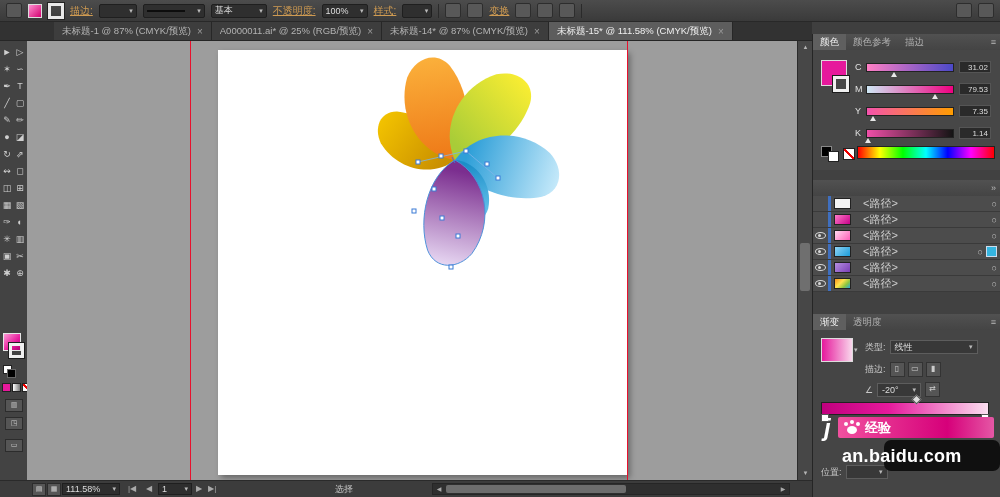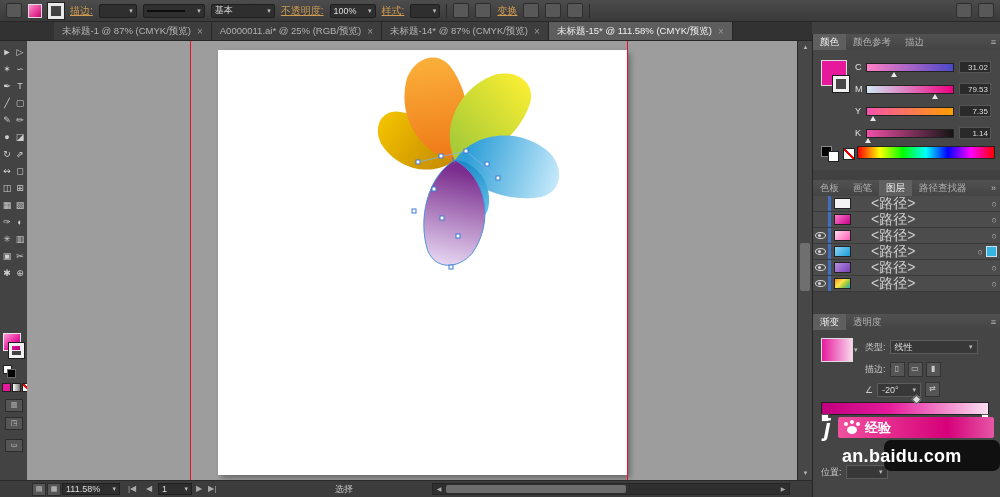--- a/index.html
+++ b/index.html
@@ -110,21 +110,21 @@
   .eye-icon{display:inline-block;width:9px;height:5px;border:1px solid #d8d8d8;border-radius:50%;position:relative;}
   .eye-icon::after{content:"";position:absolute;left:2px;top:0.5px;width:3px;height:3px;border-radius:50%;background:#d8d8d8;}
   .layer-colorbar{width:3px;height:15px;background:#3f6fbf;margin-right:3px;flex:none;}
   .layer-thumb{width:17px;height:11px;border:1px solid #222;flex:none;box-sizing:border-box;}
   .thumb-white{background:#f4f4f4;}
   .thumb-magenta{background:linear-gradient(135deg,#ff7ac8,#c60089);}
   .thumb-pink{background:linear-gradient(135deg,#ffd9ef,#ff5fb8);}
   .thumb-blue{background:linear-gradient(135deg,#8fd4f5,#1b9cd8);}
   .thumb-purple{background:linear-gradient(135deg,#b58fe0,#7a3fb5);}
   .thumb-multi{background:linear-gradient(135deg,#f7931e,#ffe34d 40%,#8cc63f 70%,#29abe2);}
-  .layer-label{font-size:14px;color:#cfcfcf;margin-left:20px;flex:1;overflow:hidden;text-overflow:ellipsis;white-space:nowrap;}
+  .layer-label{font-size:11px;color:#cfcfcf;margin-left:12px;flex:1;overflow:hidden;text-overflow:ellipsis;white-space:nowrap;}
   .layer-target{font-size:9px;color:#bdbdbd;margin-left:3px;flex:none;}
   .layer-chip{width:9px;height:9px;background:#35b5e0;border:1px solid #cde;margin-left:3px;flex:none;}
   #layers-footer{position:absolute;left:0;top:252px;width:188px;height:17px;background:#454545;
     border-top:1px solid #2e2e2e;display:flex;align-items:flex-start;font-size:8.5px;color:#c0c0c0;padding:0 5px;box-sizing:border-box;margin-top:40px;}
   #layers-buttons{margin-left:auto;display:flex;gap:4px;}
   .panel-btn{font-size:9px;color:#c2c2c2;cursor:pointer;}
   
   #grad-body{position:absolute;left:0;top:296px;width:188px;height:179px;background:#454545;}
   .grad-chip{position:absolute;left:8px;top:8px;width:30px;height:22px;border:1px solid #dcdcdc;
     background:linear-gradient(90deg,#e6199c,#f9d7ec);}
@@ -164,21 +164,21 @@
   <span class="tb-chip-stroke"></span>
   <span class="tb-link">描边:</span>
   <span class="tb-select" style="width:38px">
       <span></span>
       <span class="dd">▾</span>
     </span>
   <span class="tb-select" style="width:62px">
       <span class="stroke-line"></span>
       <span class="dd">▾</span>
     </span>
-  <span class="tb-select" style="width:64px">
+  <span class="tb-select" style="width:56px">
       <span>基本</span>
       <span class="dd">▾</span>
     </span>
   <span class="tb-link">不透明度:</span>
   <span class="tb-select" style="width:46px">
       <span>100%</span>
       <span class="dd">▾</span>
     </span>
   <span class="tb-link">样式:</span>
   <span class="tb-select" style="width:30px">
@@ -402,26 +402,20 @@
           <div class="chan-value">1.14</div>
         </div>
       </div>
     <span class="bw-black"></span>
     <span class="bw-white"></span>
     <span class="none-chip"></span>
     <div id="spectrum"></div>
   </div>
 
   <div class="panel-header" style="top:146px">
-    <span id="dock-tabs" style="display:flex">
-        <span class="dock-tab">色板</span>
-        <span class="dock-tab">画笔</span>
-        <span class="dock-tab active">图层</span>
-        <span class="dock-tab">路径查找器</span>
-      </span>
     <span class="panel-menu">»</span>
   </div>
   <div id="layer-rows">
       <div class="layer-row">
         <span class="eye-cell"></span>
         <span class="layer-colorbar"></span>
         <span class="layer-thumb thumb-white"></span>
         <span class="layer-label">&lt;路径&gt;</span>
         <span class="layer-target">○</span>
       </div>

